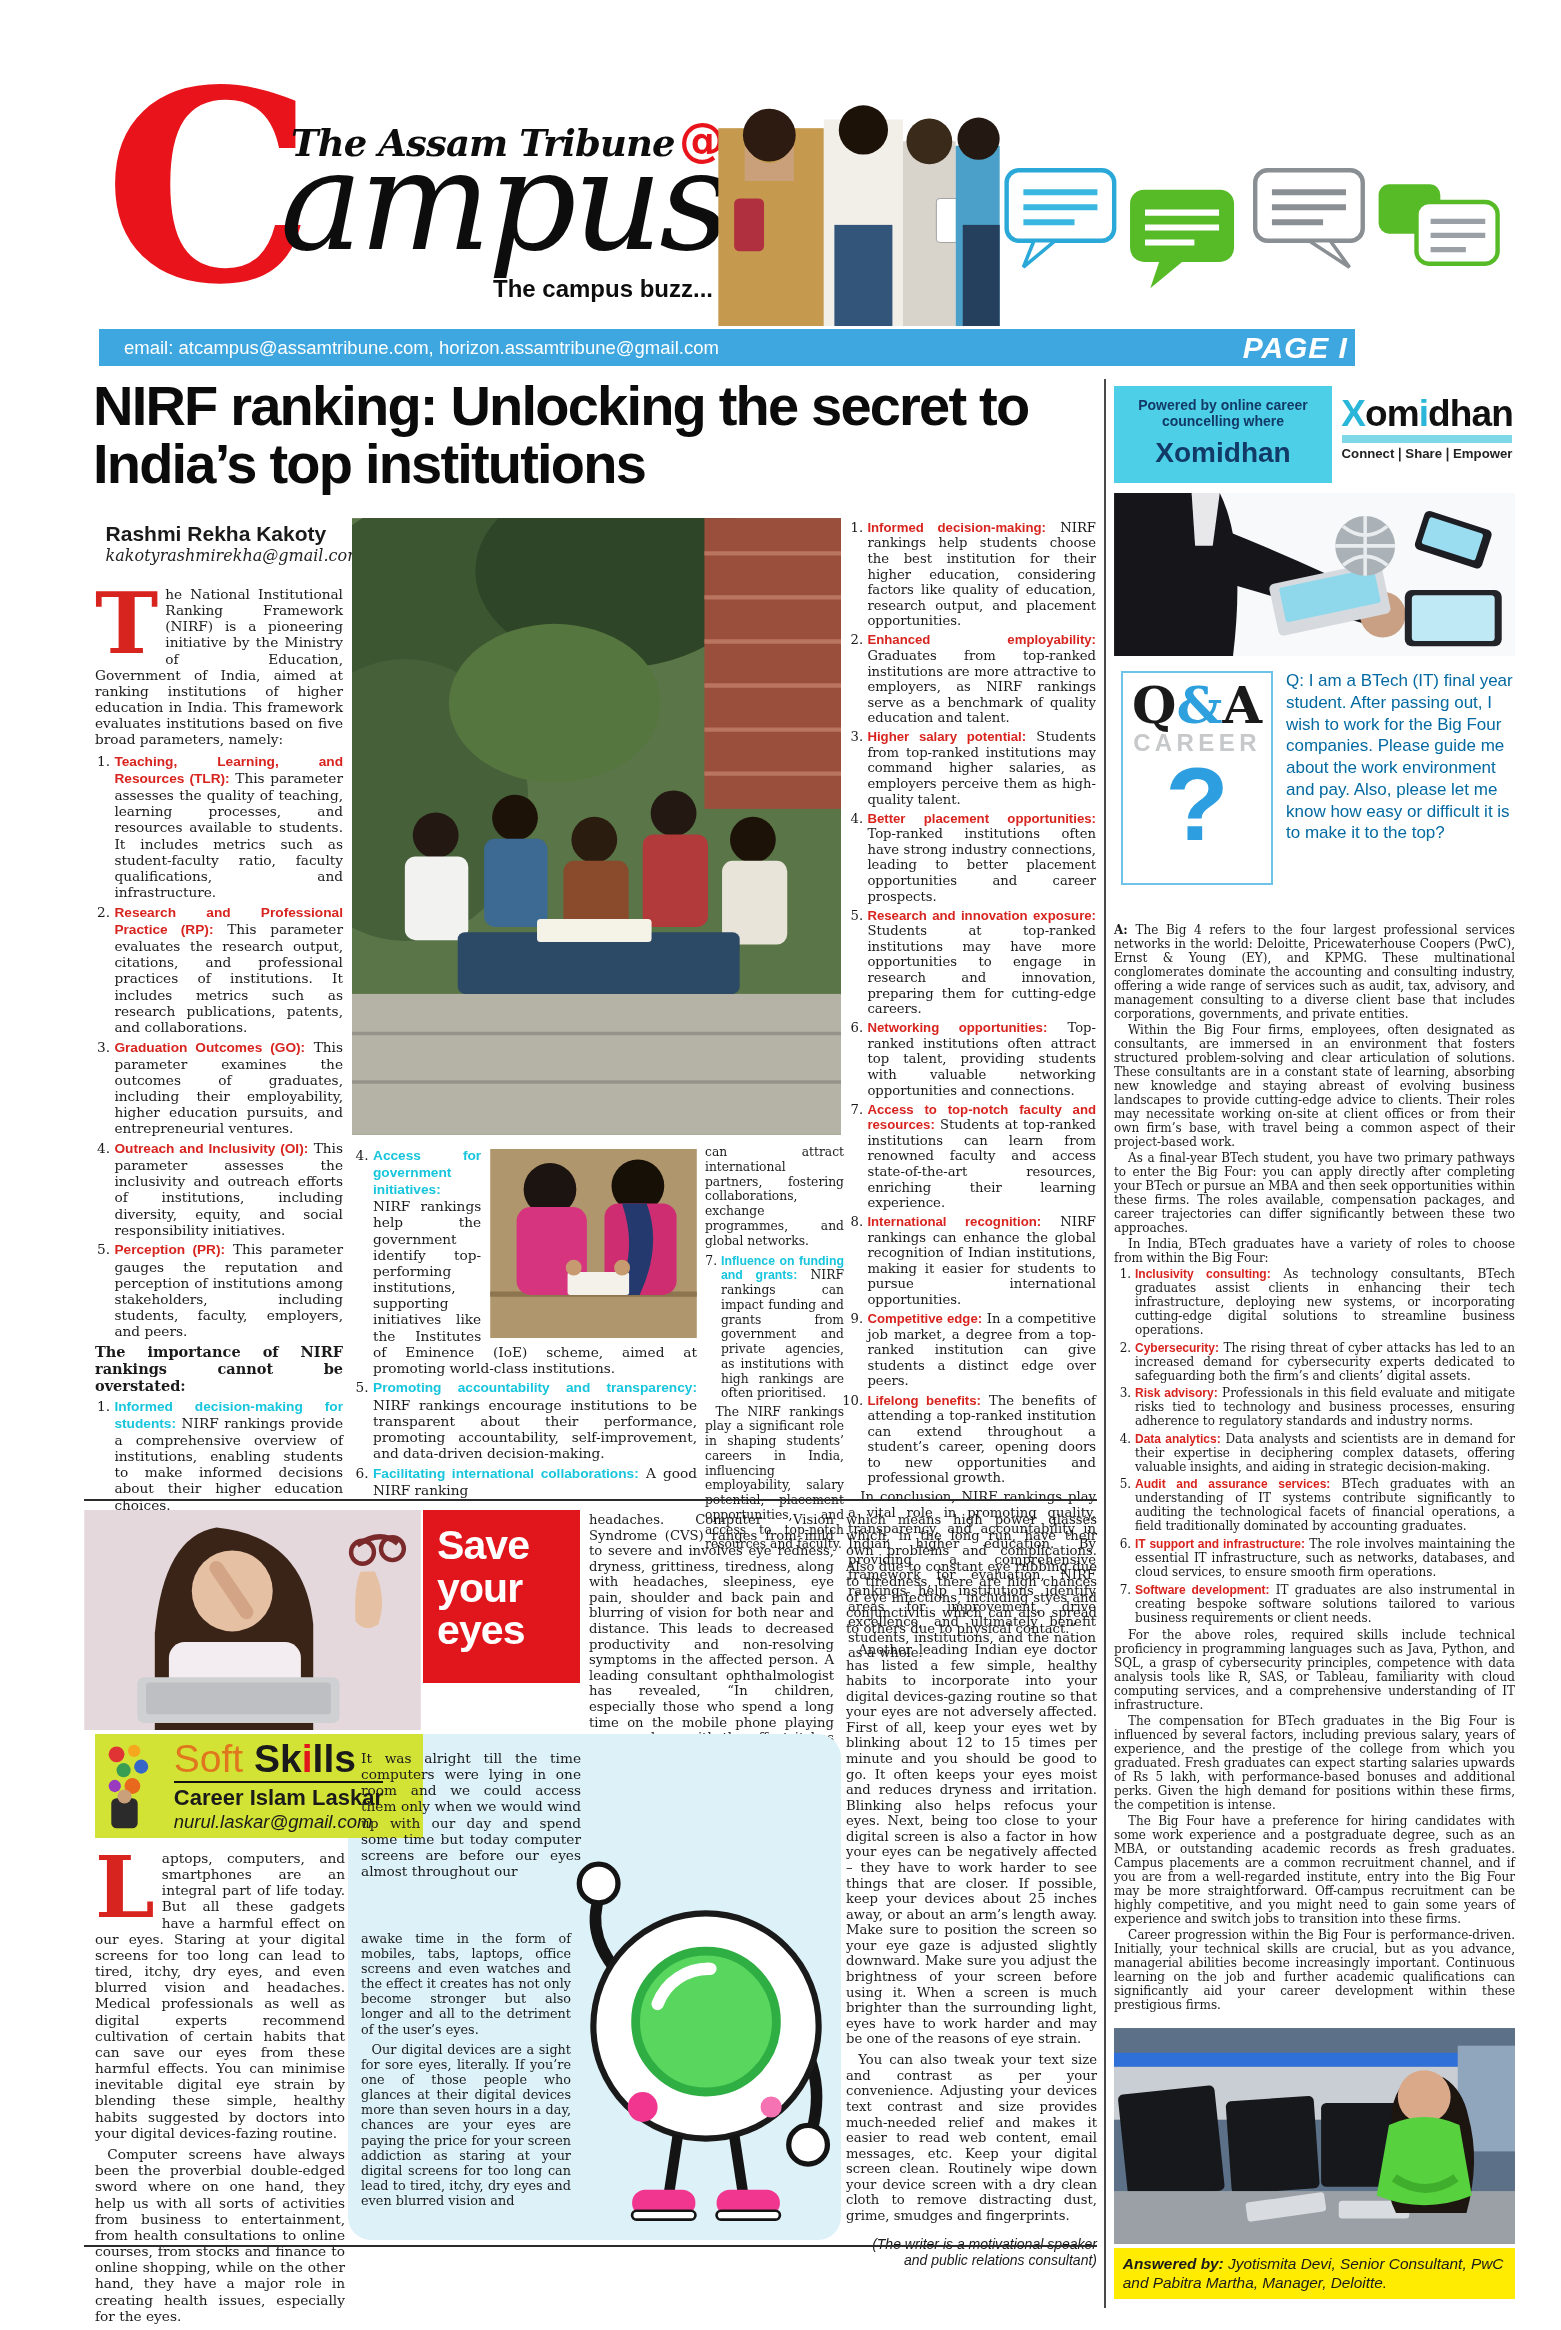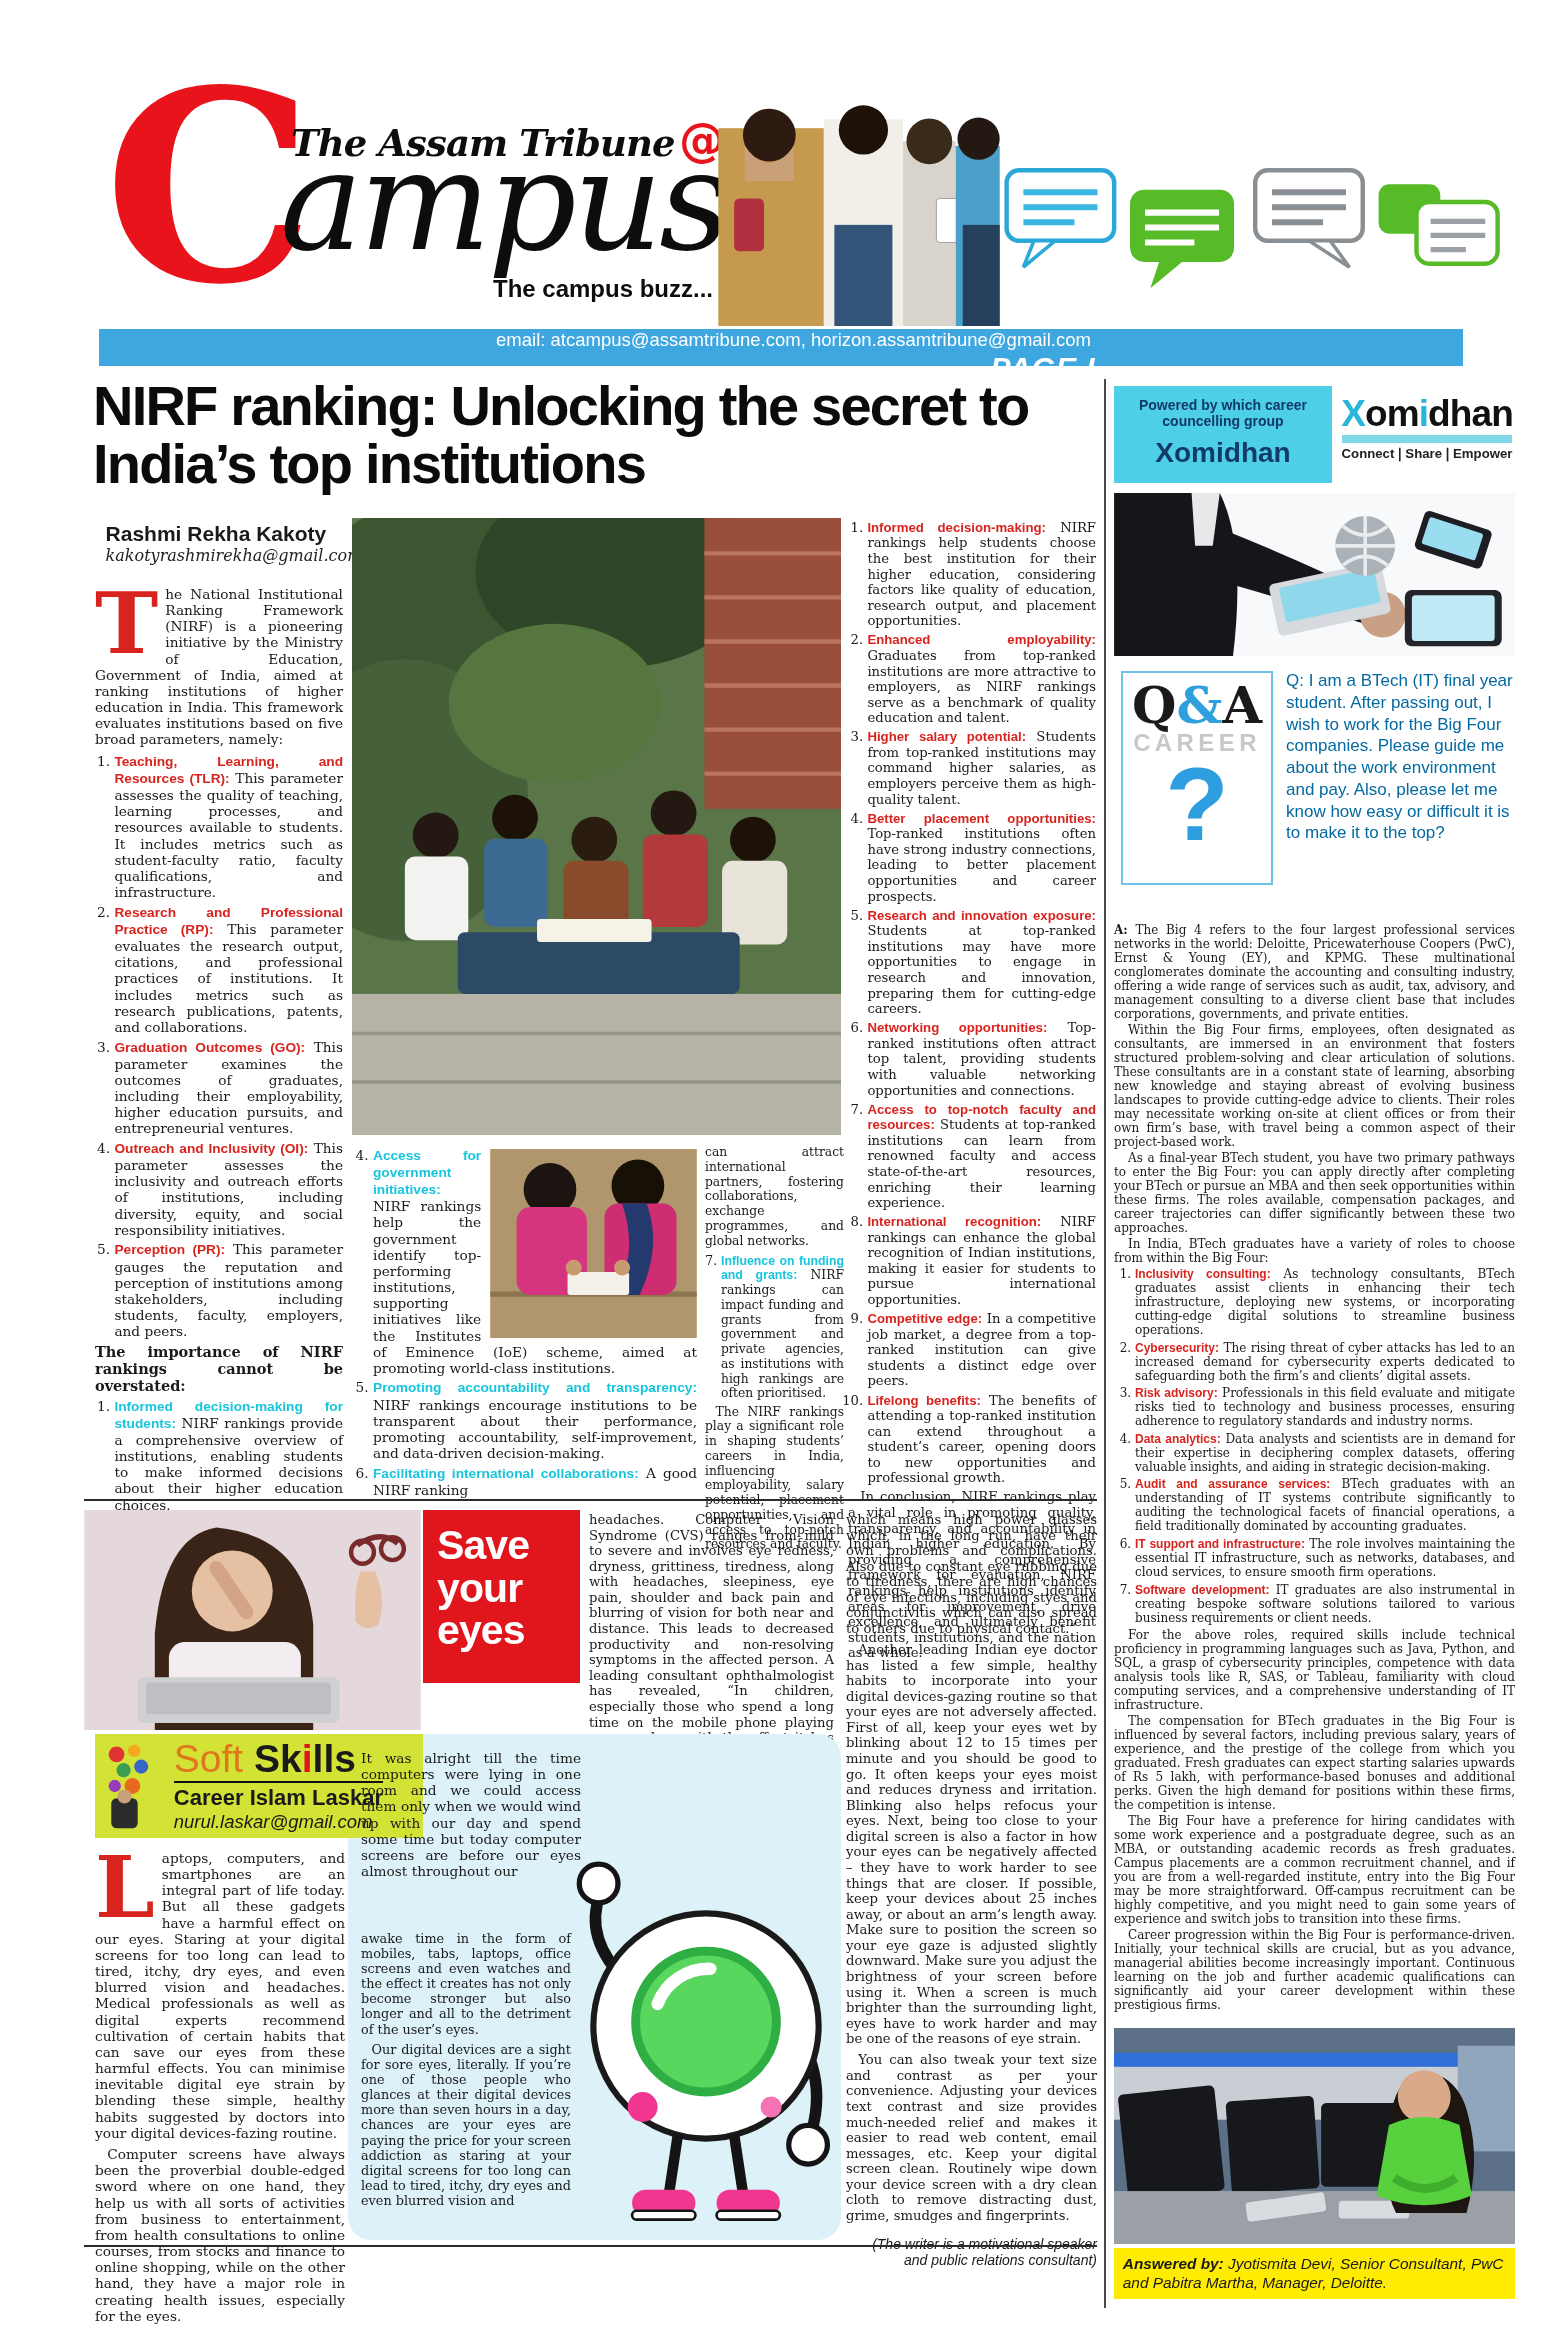--- a/index.html
+++ b/index.html
@@ -117,21 +117,21 @@
     </g>
     <g>
       <rect x="425" y="24" width="70" height="56" rx="12" fill="#56bb27"></rect>
       <rect x="468" y="44" width="92" height="70" rx="14" fill="#ffffff" stroke="#56bb27" stroke-width="5"></rect>
       <line x1="484" y1="66" x2="546" y2="66" stroke="#9aa0a6" stroke-width="6"></line>
       <line x1="484" y1="82" x2="546" y2="82" stroke="#9aa0a6" stroke-width="6"></line>
       <line x1="484" y1="98" x2="524" y2="98" stroke="#9aa0a6" stroke-width="6"></line>
     </g>
   </svg>
 
-  <div class="abs datebar" style="left:99px;top:329px;width:1364px;height:37px;flex-direction:column;">
+  <div class="abs datebar" style="left:99px;top:329px;width:1256px;height:37px;">
     <span class="mail">email: atcampus@assamtribune.com, horizon.assamtribune@gmail.com</span>
     <span class="pagelab">PAGE I</span>
     <span class="dateline">GUWAHATI, FRIDAY, AUGUST 30, 2024</span>
   </div>
 
   <div class="abs headline" style="left:93px;top:377px;width:1004px;">NIRF ranking: Unlocking the secret to India’s top institutions</div>
 
   <div class="abs byline" style="left:95px;top:522px;width:264px;">
     <div class="bar"></div>
     <div>
@@ -318,21 +318,21 @@
     <rect x="162" y="396" width="72" height="30" rx="15" fill="#f0368f"></rect>
     <rect x="66" y="420" width="72" height="10" rx="5" fill="#ffffff" stroke="#141414" stroke-width="3"></rect>
     <rect x="162" y="420" width="72" height="10" rx="5" fill="#ffffff" stroke="#141414" stroke-width="3"></rect>
   </svg>
 
   <div class="abs hr" style="left:84px;top:2245px;width:1013px;"></div>
 
   <div class="abs vrule" style="left:1104px;top:379px;height:1929px;"></div>
 
   <div class="abs ad-cyan" style="left:1114px;top:386px;width:218px;height:97px;">
-    <div class="small">Powered by which career councelling group</div>
+    <div class="small">Powered by online career councelling where</div>
     <div class="big">Xomidhan</div>
   </div>
   <div class="abs xlogo" style="left:1339px;top:393px;width:176px;">
     <div class="nm"><span class="xi">X</span><span>om</span><span class="xi">i</span><span>dhan</span></div>
     <div class="tg">Connect❘Share❘Empower</div>
   </div>
   <svg class="abs photo" style="left:1114px;top:493px;" width="401" height="163" viewBox="0 0 455 185">
     <rect width="455" height="185" fill="#f7f9fa"></rect>
     <path d="M0,0 L120,0 Q150,60 135,185 L0,185 Z" fill="#15151a"></path>
     <path d="M88,0 L120,0 L112,60 L92,60 Z" fill="#e8e8ea"></path>

